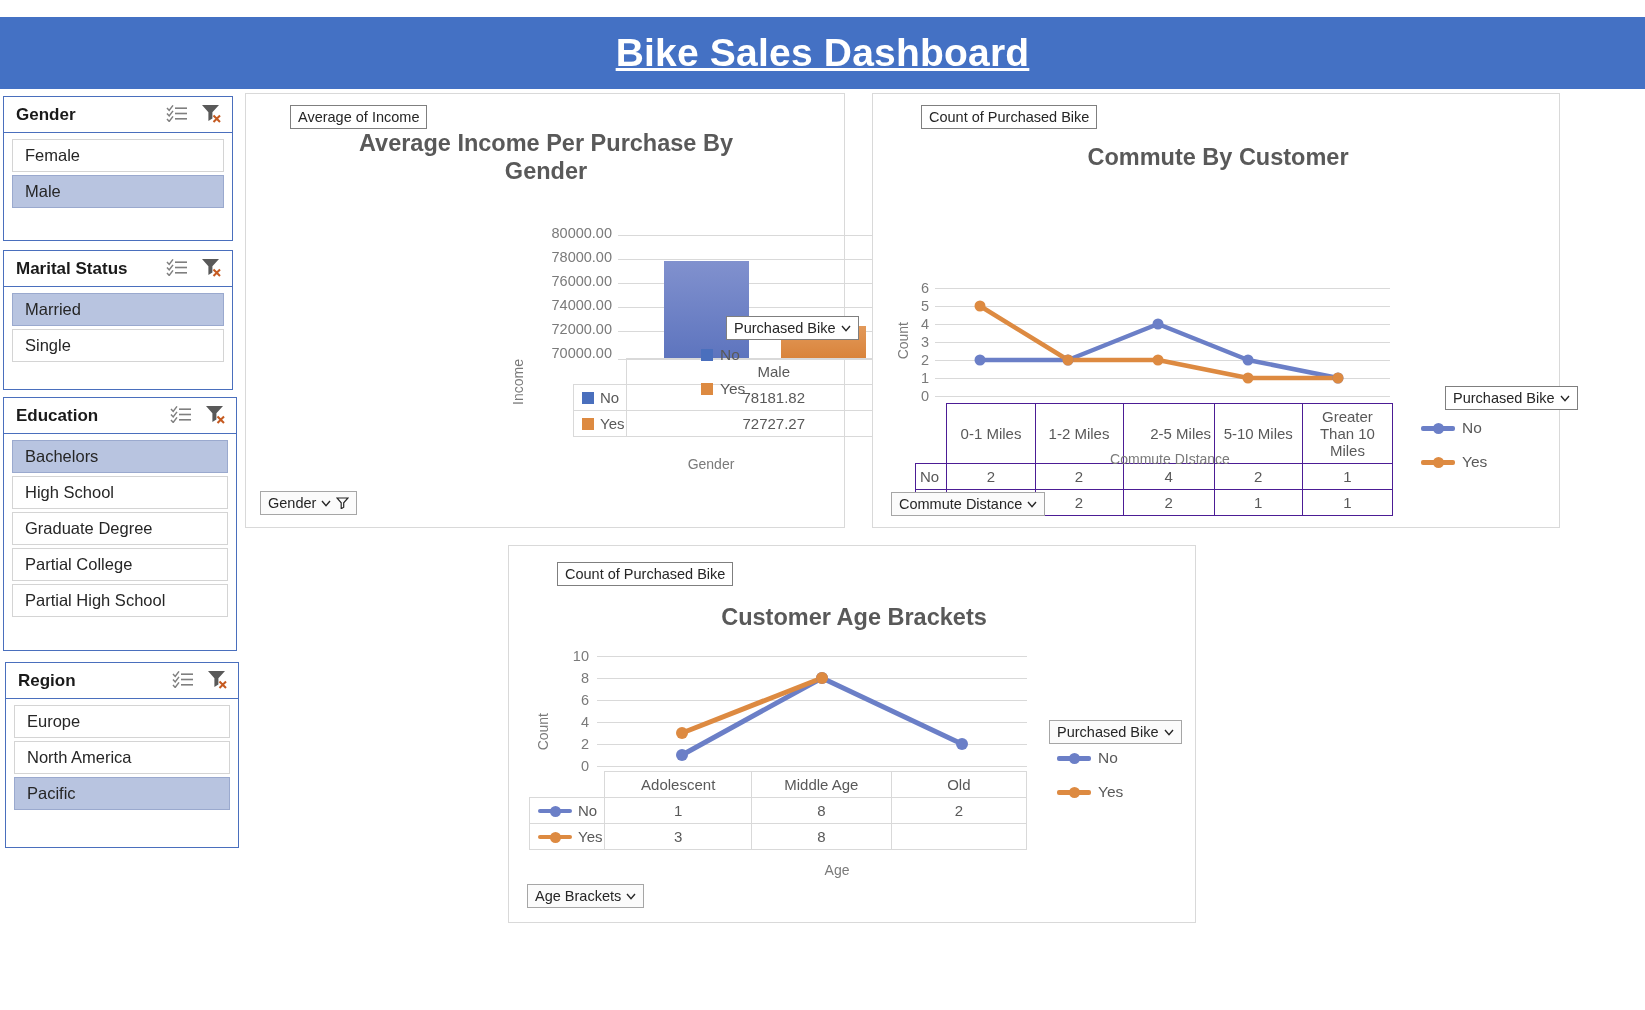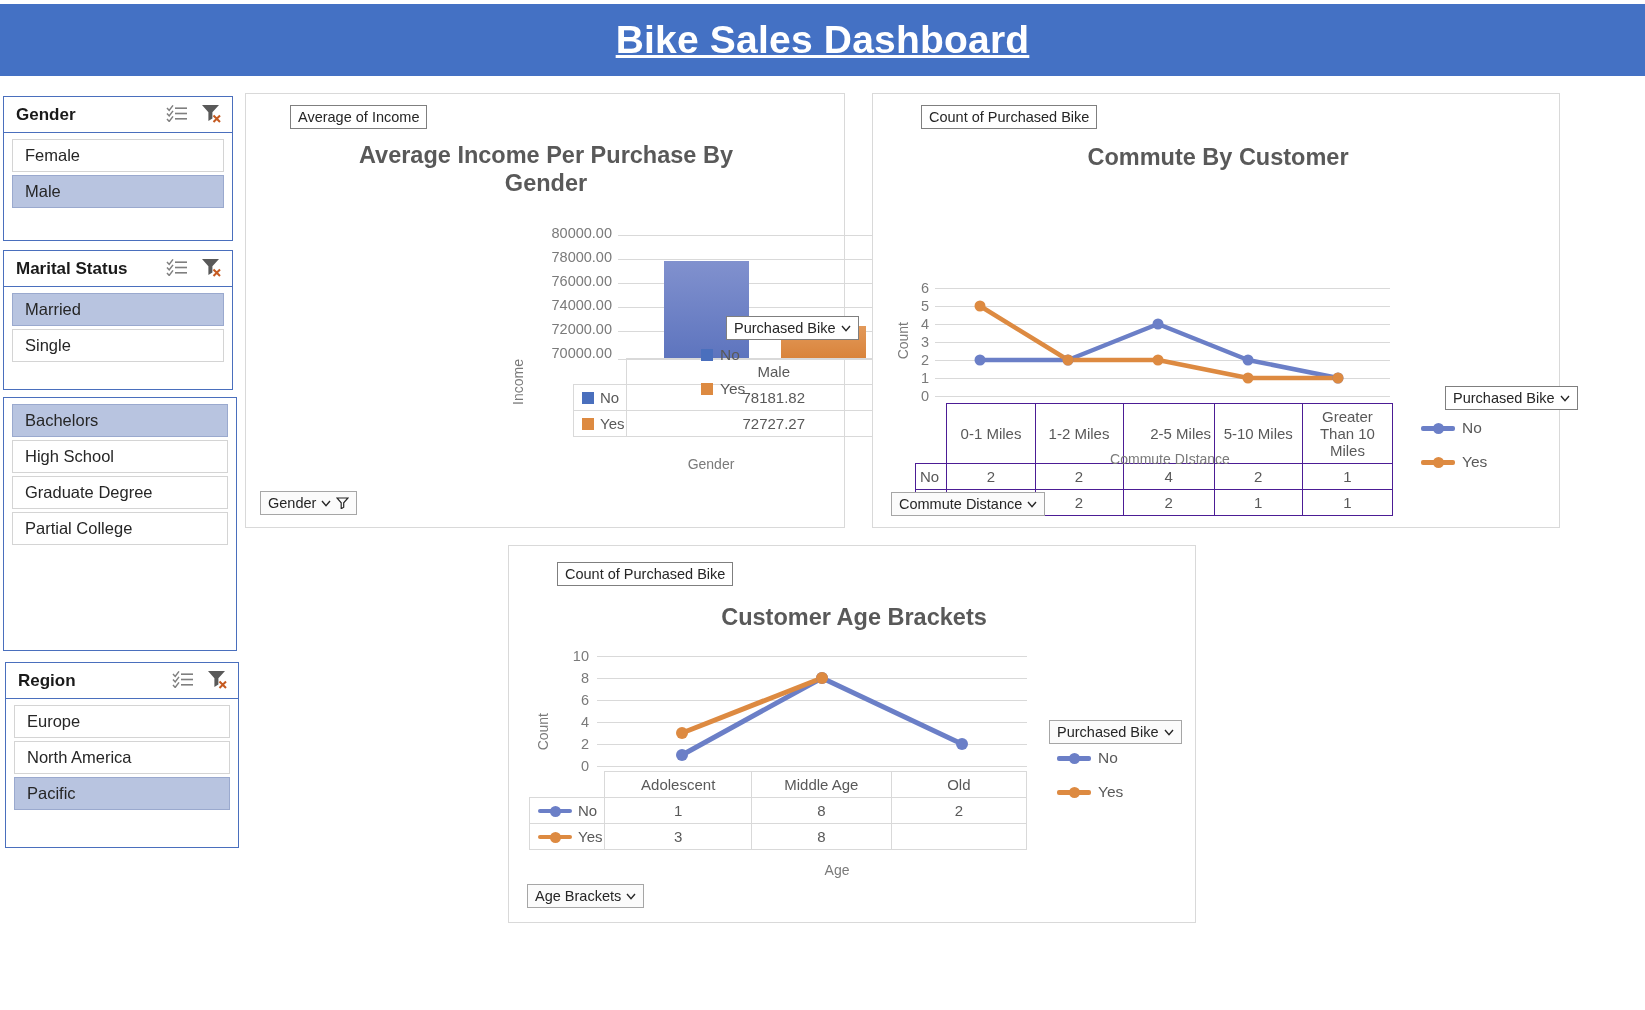--- a/index.html
+++ b/index.html
@@ -8,21 +8,21 @@
     width:1645px; height:1010px;
     background:#ffffff;
     font-family:"Liberation Sans", sans-serif;
     color:#404040;
     position:relative;
     overflow:hidden;
   }
 
   
   .banner{
-    position:absolute; left:0; top:4px; width:1645px; height:72px;
+    position:absolute; left:0; top:17px; width:1645px; height:72px;
     background:#4471c4;
     display:flex; align-items:center; justify-content:center;
   }
   .banner-title{
     color:#ffffff; font-size:39px; font-weight:bold;
     text-decoration:underline; letter-spacing:.2px;
   }
 
   
   .slicer{
@@ -156,64 +156,86 @@
       </span>
     </span>
   </div>
   <div class="slicer-body">
     <div class="slicer-item selected">Married</div>
     <div class="slicer-item">Single</div>
   </div>
 </div>
 
 <div class="slicer" id="slicer-education" style="left:3px; top:397px; width:234px; height:254px;">
-  <div class="slicer-body">
-    <div class="slicer-item selected">Bachelors</div>
-    <div class="slicer-item">High School</div>
-    <div class="slicer-item">Graduate Degree</div>
-    <div class="slicer-item">Partial College</div>
-  </div>
-</div>
-
-<div class="slicer" id="slicer-region" style="left:5px; top:662px; width:234px; height:186px;">
   <div class="slicer-head">
-    <span class="slicer-title">Region</span>
+    <span class="slicer-title">Education</span>
     <span class="slicer-icons">
       <span class="ico">
         <svg width="22" height="18" viewBox="0 0 22 18">
           <path d="M1 4 l2.2 2.4 L7 1.4" stroke="#7f7f7f" stroke-width="1.5" fill="none"></path>
           <path d="M1 9.5 l2.2 2.4 L7 6.9" stroke="#7f7f7f" stroke-width="1.5" fill="none"></path>
           <path d="M1 15 l2.2 2.4 L7 12.4" stroke="#7f7f7f" stroke-width="1.5" fill="none"></path>
           <rect x="9" y="3.4" width="12" height="1.6" fill="#7f7f7f"></rect>
           <rect x="9" y="8.7" width="12" height="1.6" fill="#7f7f7f"></rect>
           <rect x="9" y="14" width="12" height="1.6" fill="#7f7f7f"></rect>
         </svg>
       </span>
       <span class="ico">
         <svg width="24" height="20" viewBox="0 0 24 20">
           <path d="M2 2 h17 l-6.6 7.2 v6.4 l-4 2.4 V9.2 z" fill="#595959"></path>
           <path d="M13.5 12.5 l6.5 6.5 M20 12.5 l-6.5 6.5" stroke="#c55a20" stroke-width="2.1" fill="none"></path>
         </svg>
       </span>
     </span>
   </div>
   <div class="slicer-body">
+    <div class="slicer-item selected">Bachelors</div>
+    <div class="slicer-item">High School</div>
+    <div class="slicer-item">Graduate Degree</div>
+    <div class="slicer-item">Partial College</div>
+    <div class="slicer-item">Partial High School</div>
+  </div>
+</div>
+
+<div class="slicer" id="slicer-region" style="left:5px; top:662px; width:234px; height:186px;">
+  <div class="slicer-head">
+    <span class="slicer-title">Region</span>
+    <span class="slicer-icons">
+      <span class="ico">
+        <svg width="22" height="18" viewBox="0 0 22 18">
+          <path d="M1 4 l2.2 2.4 L7 1.4" stroke="#7f7f7f" stroke-width="1.5" fill="none"></path>
+          <path d="M1 9.5 l2.2 2.4 L7 6.9" stroke="#7f7f7f" stroke-width="1.5" fill="none"></path>
+          <path d="M1 15 l2.2 2.4 L7 12.4" stroke="#7f7f7f" stroke-width="1.5" fill="none"></path>
+          <rect x="9" y="3.4" width="12" height="1.6" fill="#7f7f7f"></rect>
+          <rect x="9" y="8.7" width="12" height="1.6" fill="#7f7f7f"></rect>
+          <rect x="9" y="14" width="12" height="1.6" fill="#7f7f7f"></rect>
+        </svg>
+      </span>
+      <span class="ico">
+        <svg width="24" height="20" viewBox="0 0 24 20">
+          <path d="M2 2 h17 l-6.6 7.2 v6.4 l-4 2.4 V9.2 z" fill="#595959"></path>
+          <path d="M13.5 12.5 l6.5 6.5 M20 12.5 l-6.5 6.5" stroke="#c55a20" stroke-width="2.1" fill="none"></path>
+        </svg>
+      </span>
+    </span>
+  </div>
+  <div class="slicer-body">
     <div class="slicer-item">Europe</div>
     <div class="slicer-item">North America</div>
     <div class="slicer-item selected">Pacific</div>
   </div>
 </div>
 
 <div class="panel" style="left:245px; top:93px; width:600px; height:435px;">
 
   <div style="position:absolute; left:14px; top:11px;">
     <span class="field-btn plain">Average of Income</span>
   </div>
 
-  <div class="chart-title" style="position:absolute; left:70px; top:48px; width:460px;">
+  <div class="chart-title" style="position:absolute; left:70px; top:36px; width:460px;">
     <span>Average Income Per Purchase By Gender</span>
   </div>
 
   <div class="ytitle" style="position:absolute; left:264px; top:265px;">Income</div>
 
   <div style="position:absolute; left:278px; top:131px; width:88px;">
     <div class="ytick" style="height:24px;">80000.00</div>
     <div class="ytick" style="height:24px;">78000.00</div>
     <div class="ytick" style="height:24px;">76000.00</div>
     <div class="ytick" style="height:24px;">74000.00</div>

